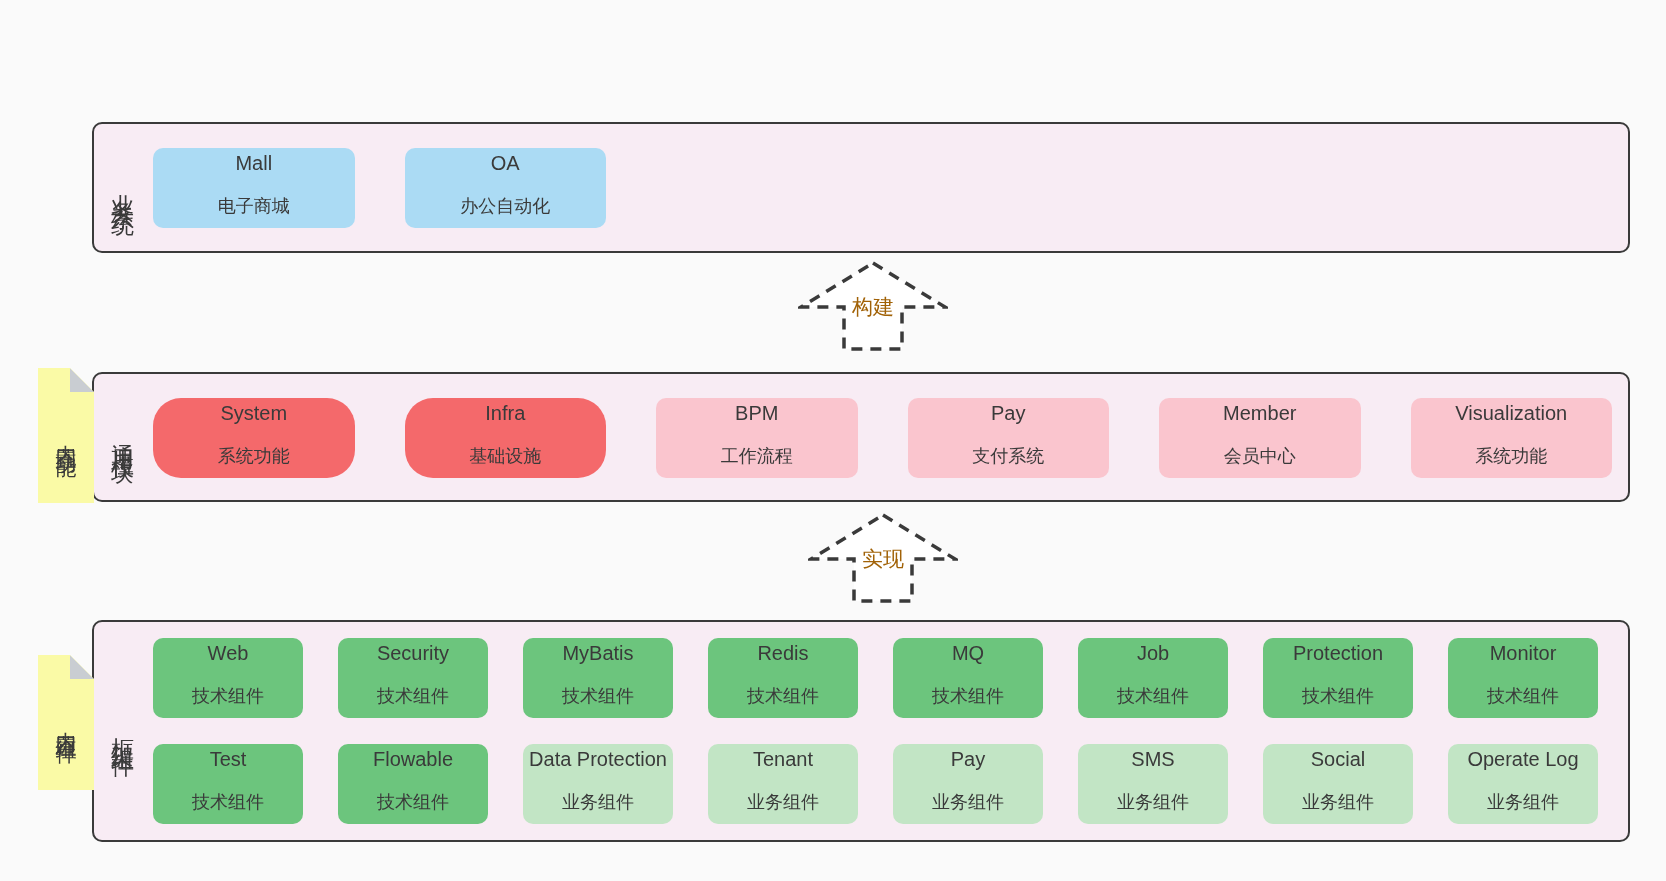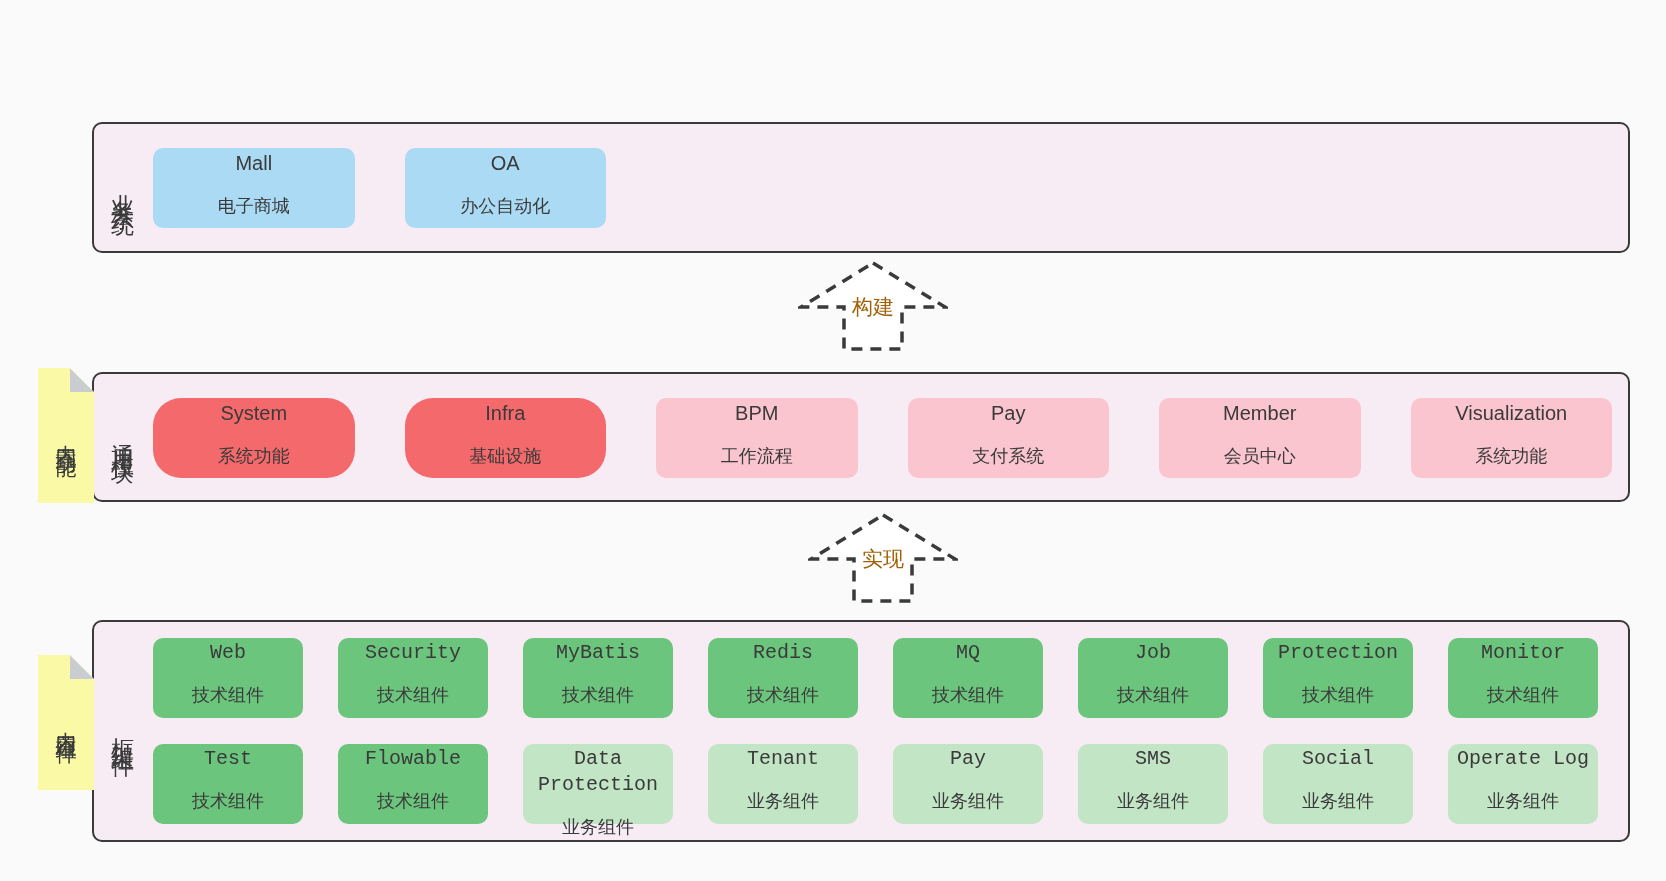--- a/index.html
+++ b/index.html
@@ -23,21 +23,21 @@
     writing-mode:vertical-lr;text-orientation:upright;
     font-size:23px;letter-spacing:6px;color:#3a3a3a;white-space:nowrap;
   }
   
   .boxes6{
     position:absolute;left:59px;top:24px;width:1459px;
     display:grid;grid-template-columns:repeat(6,1fr);column-gap:50px;
   }
   .boxes8{
     position:absolute;left:59px;top:16px;width:1445px;
-    display:grid;grid-template-columns:repeat(8,1fr);column-gap:35px;row-gap:26px;font-family:Liberation Mono, monospace;
+    display:grid;grid-template-columns:repeat(8,1fr);column-gap:35px;row-gap:26px;
   }
   .box{
     height:80px;border-radius:10px;
     display:flex;flex-direction:column;justify-content:flex-start;align-items:center;
     text-align:center;line-height:1.3;padding:2px 6px;box-sizing:border-box;
   }
   .box .t1{font-size:20px;}
   .box .t2{font-size:18px;margin-top:19px;}
   .blue{background:#abdbf4;}
   .red{background:#f4696b;border-radius:28px;}

